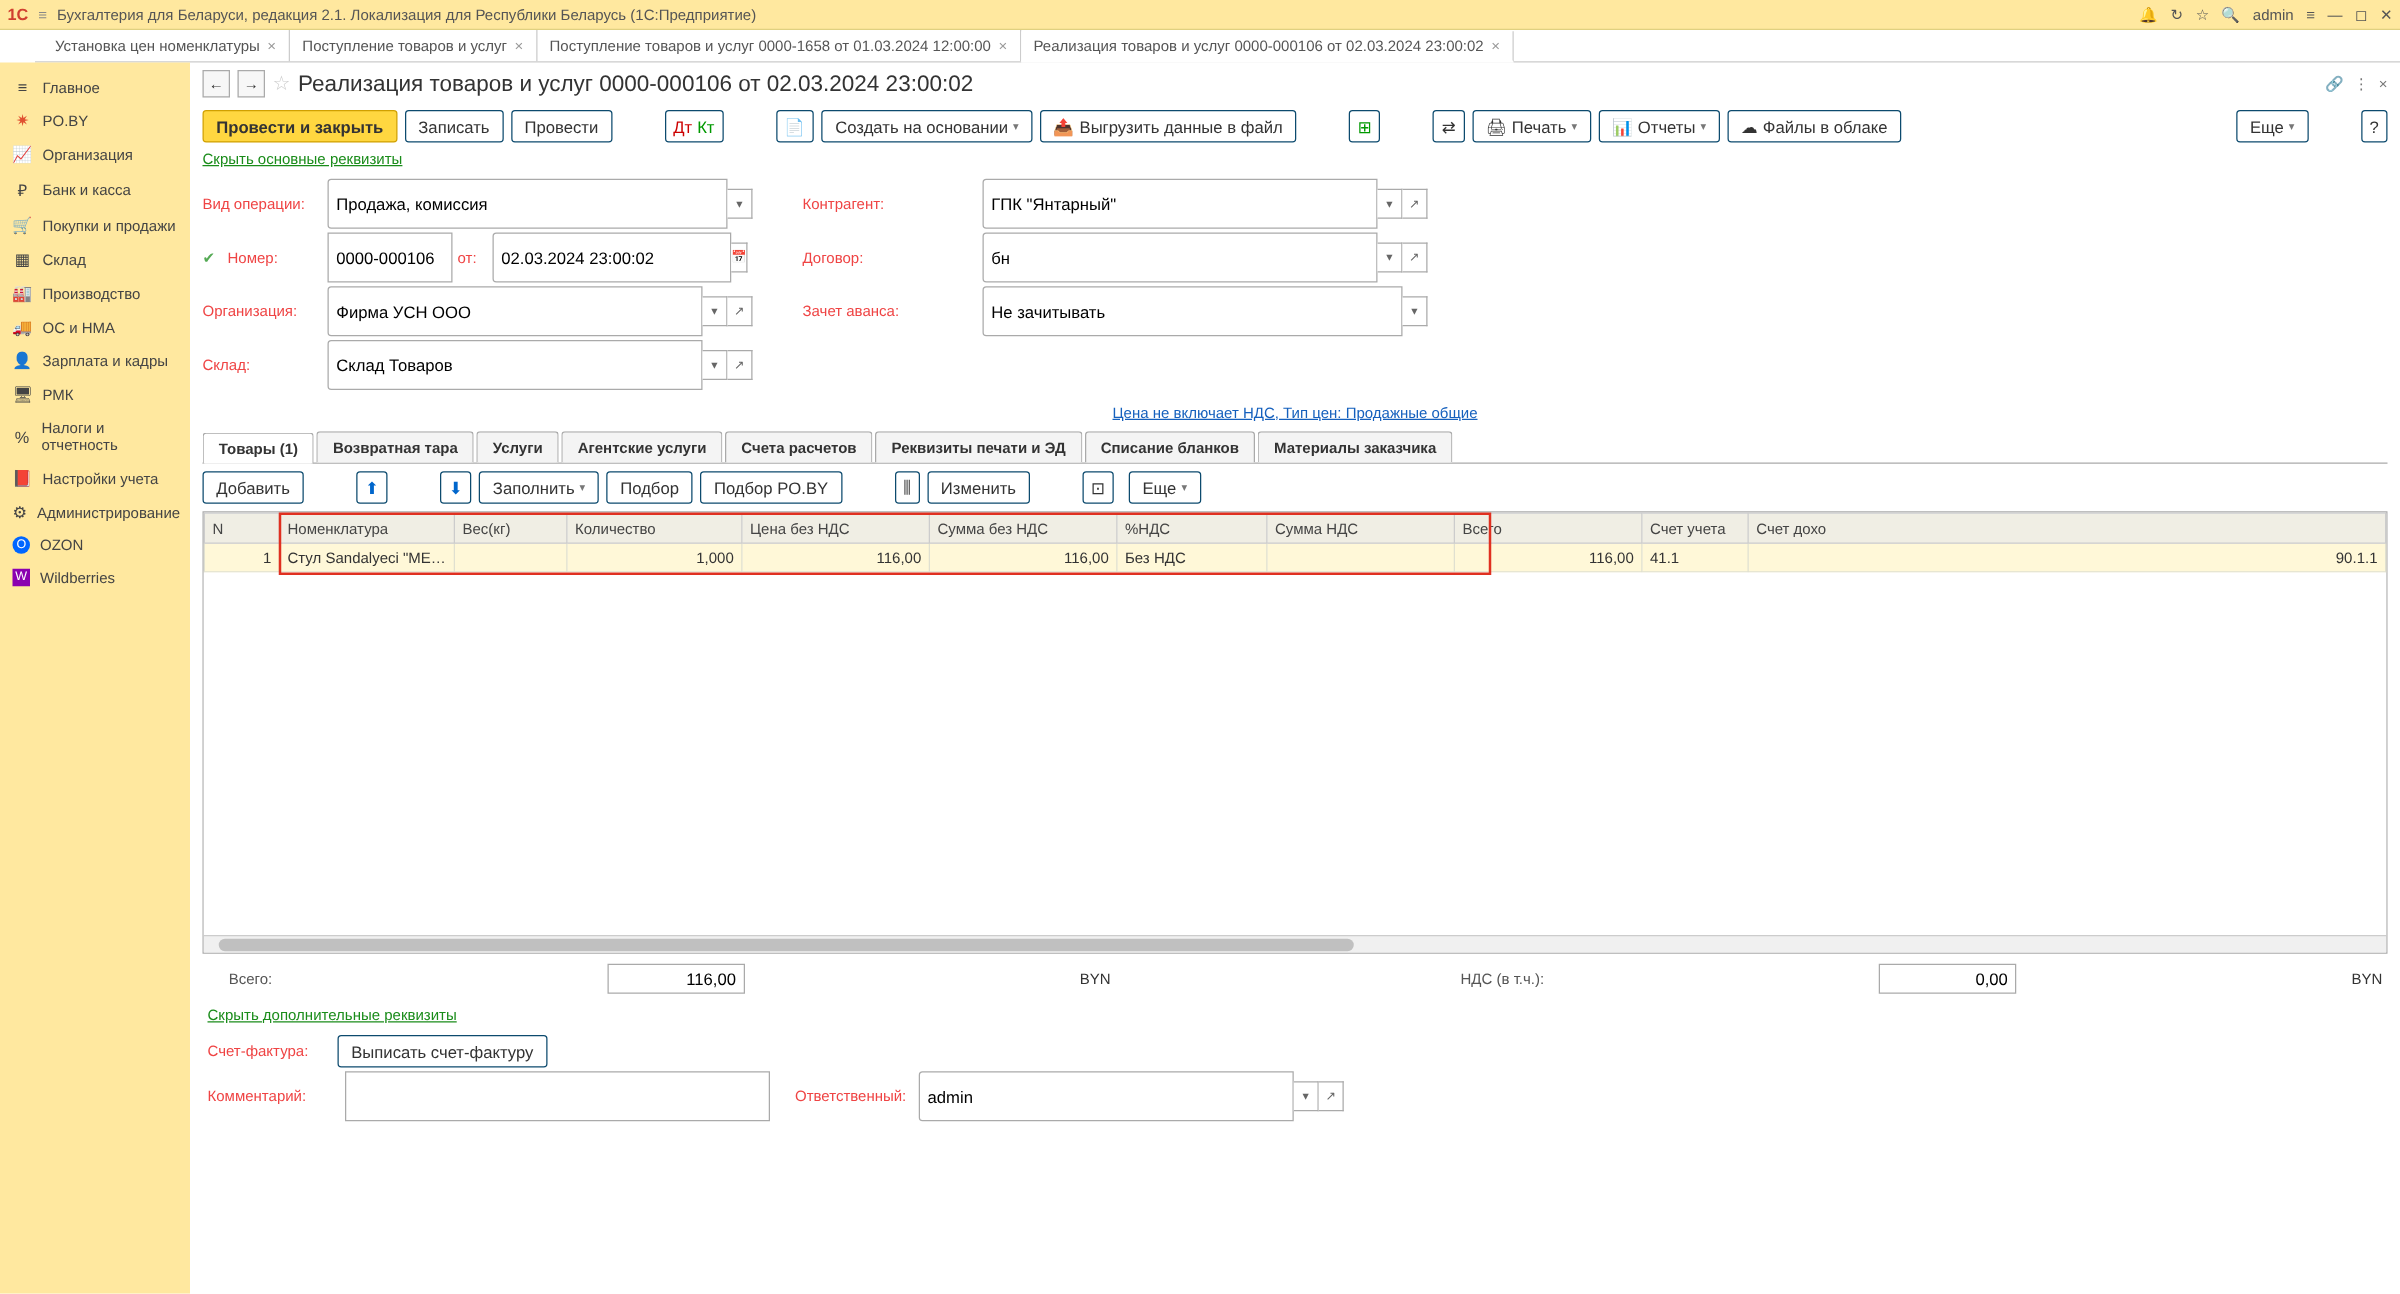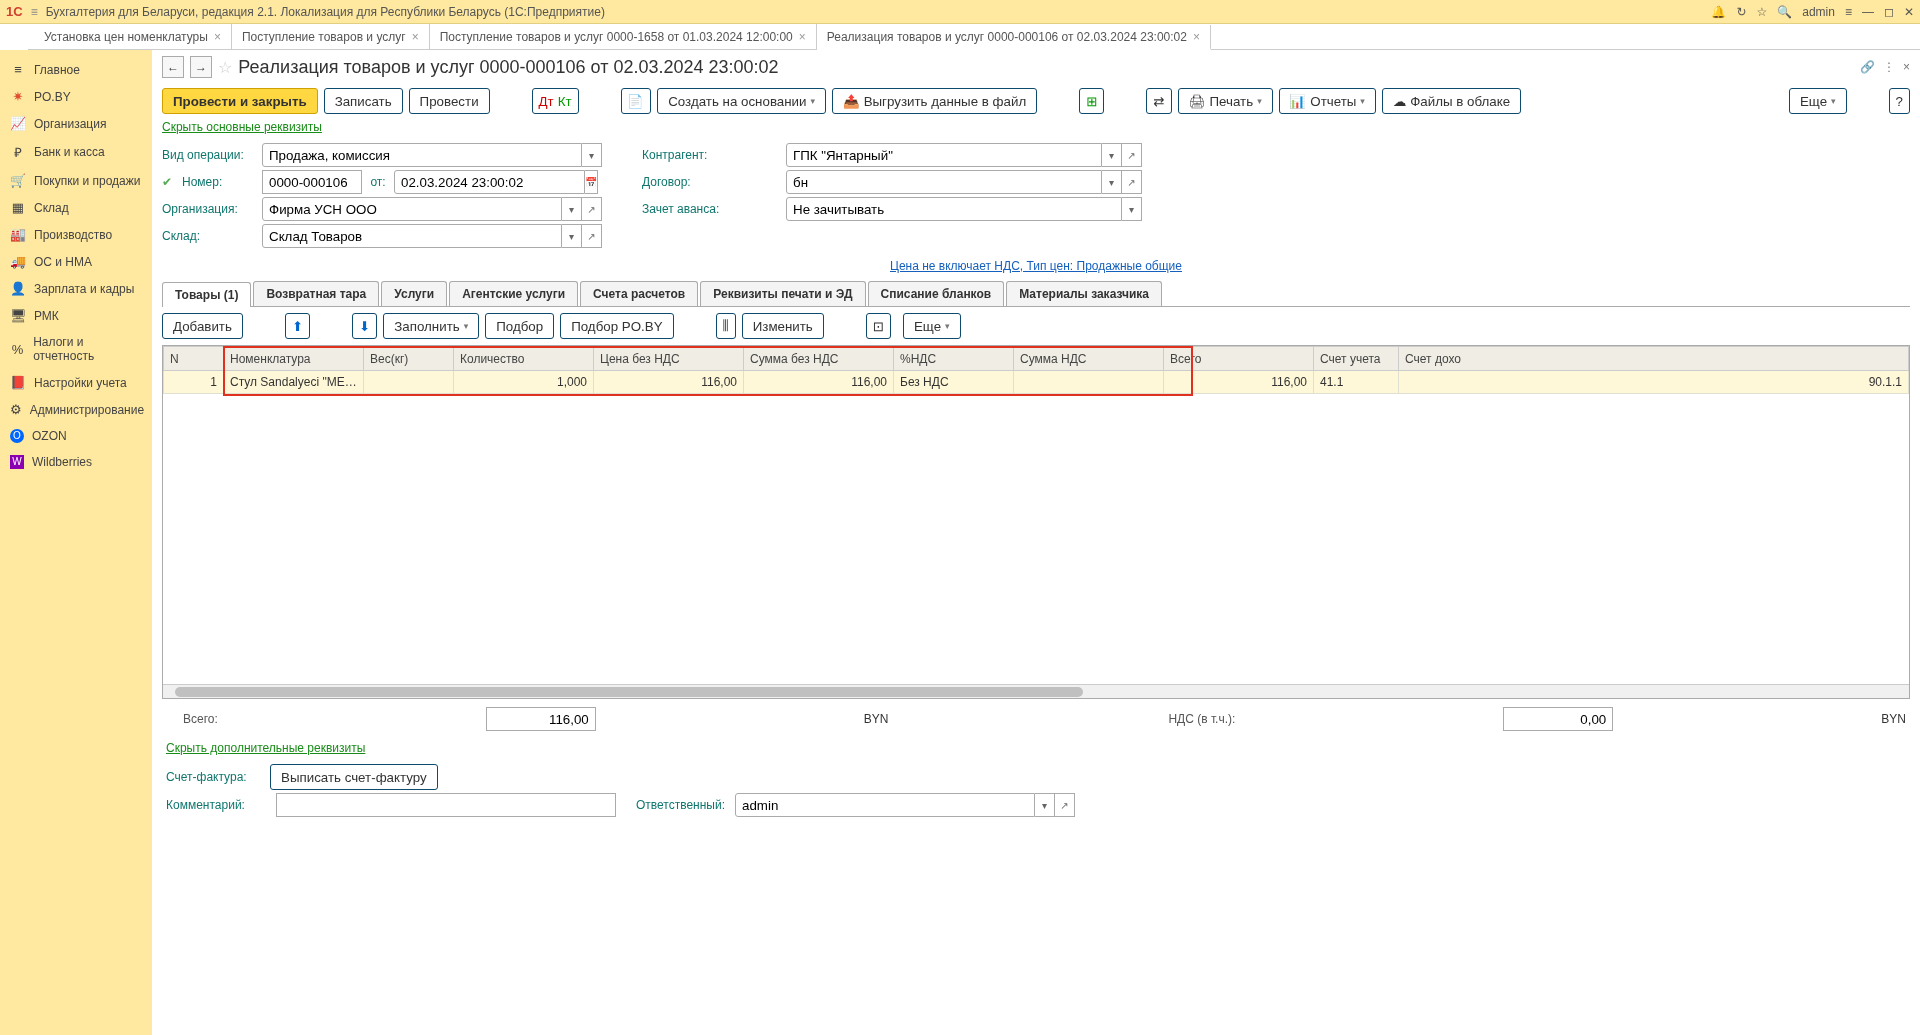--- a/index.html
+++ b/index.html
@@ -43,23 +43,23 @@
 .btn.icon-only { padding: 0 6px; margin-left: 36px; }
 .btn .caret { font-size: 9px; color: #777; }
 .toolbar .spacer { flex: 1; }
 
 
 .form-link { padding: 2px 10px; }
 .form-link a { color: #1a8c1a; text-decoration: underline; cursor: pointer; }
 
 .form-grid { display: grid; grid-template-columns: 440px 500px; gap: 0 40px; padding: 4px 10px; }
 .form-row { display: flex; align-items: center; margin: 3px 0; gap: 4px; }
-.form-row label { width: 96px; color: #0f766e; }
+.form-row label { width: 96px; color: #ef4444; }
 .form-row.wide label { width: 140px; }
-.input { height: 24px; border: 1px solid #aaa; padding: 0 6px; background: #fff; }
+.input { height: 40px; border: 1px solid #aaa; padding: 0 6px; background: #fff; }
 .input-wrap { display: flex; align-items: center; }
 .input-wrap .input { flex: 1; border-radius: 3px 0 0 3px; }
 .input-wrap .ext { width: 20px; height: 24px; border: 1px solid #aaa; border-left: none; background: #fff; display: flex; align-items: center; justify-content: center; cursor: pointer; font-size: 10px; color: #666; }
 .num-input { text-align: right; }
 
 .price-link { text-align: center; padding: 4px; }
 .price-link a { color: #1560bd; text-decoration: underline; cursor: pointer; }
 
 
 .inner-tabs { display: flex; border-bottom: 1px solid #aaa; margin: 4px 10px 0; font-weight: bold; }
@@ -241,21 +241,21 @@
           <label>Вид операции:</label>
           <div class="input-wrap" style="flex:1">
             <input class="input" value="Продажа, комиссия" style="">
             <div class="ext">▾</div>
           </div>
         </div>
         <div class="form-row">
           <span style="width:16px;color:#5a5">✔</span>
           <label style="width:76px">Номер:</label>
           <input class="input" style="width: 100px;" value="0000-000106">
-          <label style="width:24px;text-align:center">от:</label>
+          <label style="width:24px;text-align:left">от:</label>
           <div class="input-wrap" style="width:150px">
             <input class="input" value="02.03.2024 23:00:02" style="">
             <div class="ext">📅</div>
           </div>
         </div>
         <div class="form-row">
           <label>Организация:</label>
           <div class="input-wrap" style="flex:1">
             <input class="input" value="Фирма УСН ООО" style="">
             <div class="ext">▾</div>

